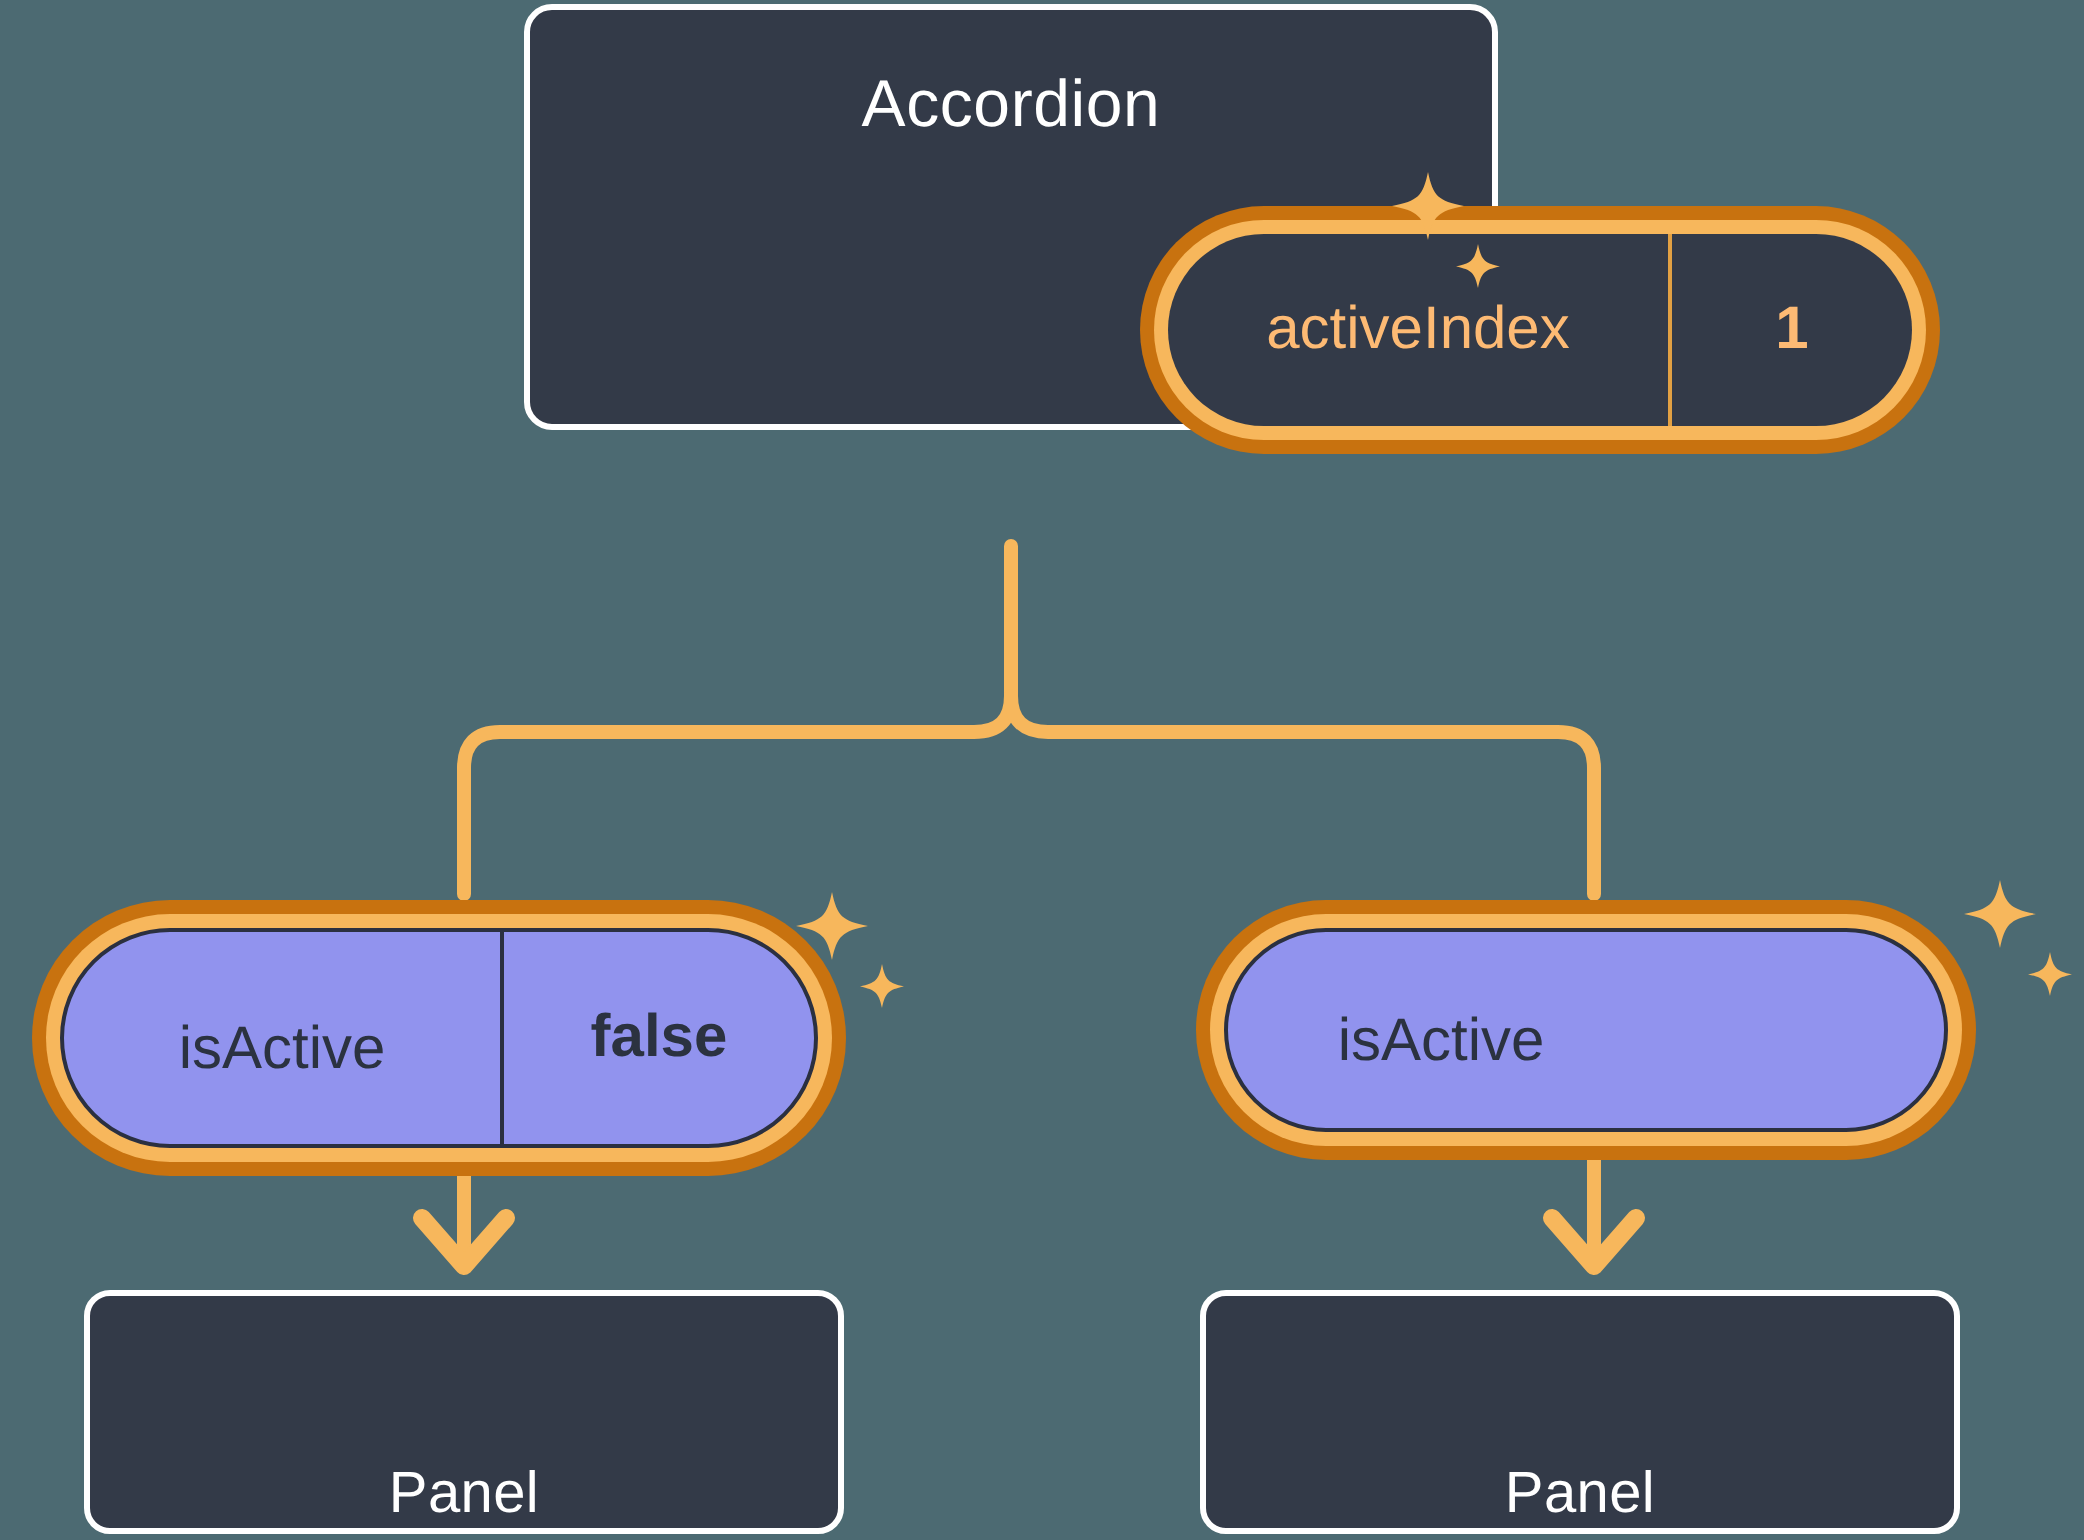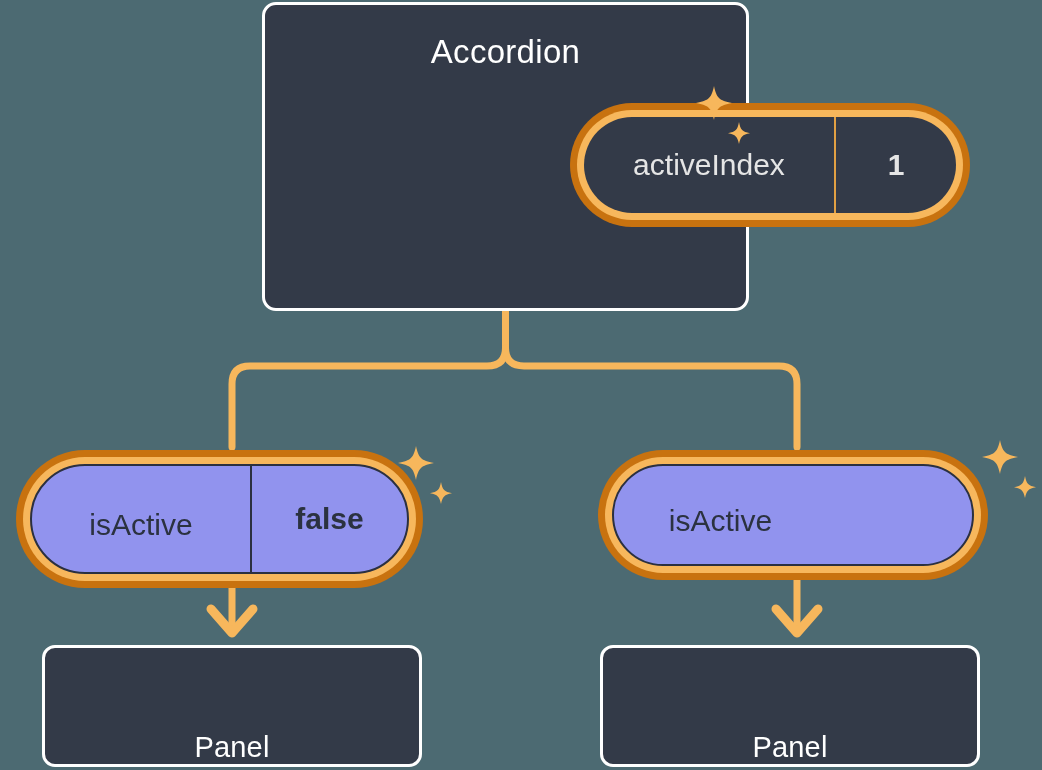--- a/index.html
+++ b/index.html
@@ -37,21 +37,21 @@
     position: absolute;
     background: #333a48;
     border: 3px solid #ffffff;
     border-radius: 14px;
     box-sizing: border-box;
   }
   #accordion-card {
     left: 262px;
     top: 2px;
     width: 487px;
-    height: 309px;
+    height: 213px;
   }
   #accordion-title {
     position: absolute;
     left: 0;
     right: 0;
     top: 30px;
     text-align: center;
     color: #ffffff;
     font-size: 33px;
     font-weight: 400;
@@ -112,21 +112,21 @@
     box-sizing: border-box;
     white-space: nowrap;
   }
 
   
   .pill-dark .pill-inner {
     background: #333a48;
     border: none;
   }
   .pill-dark .pill-key,
-  .pill-dark .pill-val { color: #e5e5e5; }
+  .pill-dark .pill-val { color: #fdba74; }
   .pill-dark .pill-key { font-size: 30px; font-weight: 400; flex: 0 0 250px; }
   .pill-dark .pill-val { font-size: 30px; font-weight: 700; flex: 1 1 auto;
                          border-left: 2px solid #e2a043; }
 
   
   .pill-purple .pill-inner {
     background: #9193ee;
     border: 2px solid #2b3040;
   }
   .pill-purple .pill-key,

